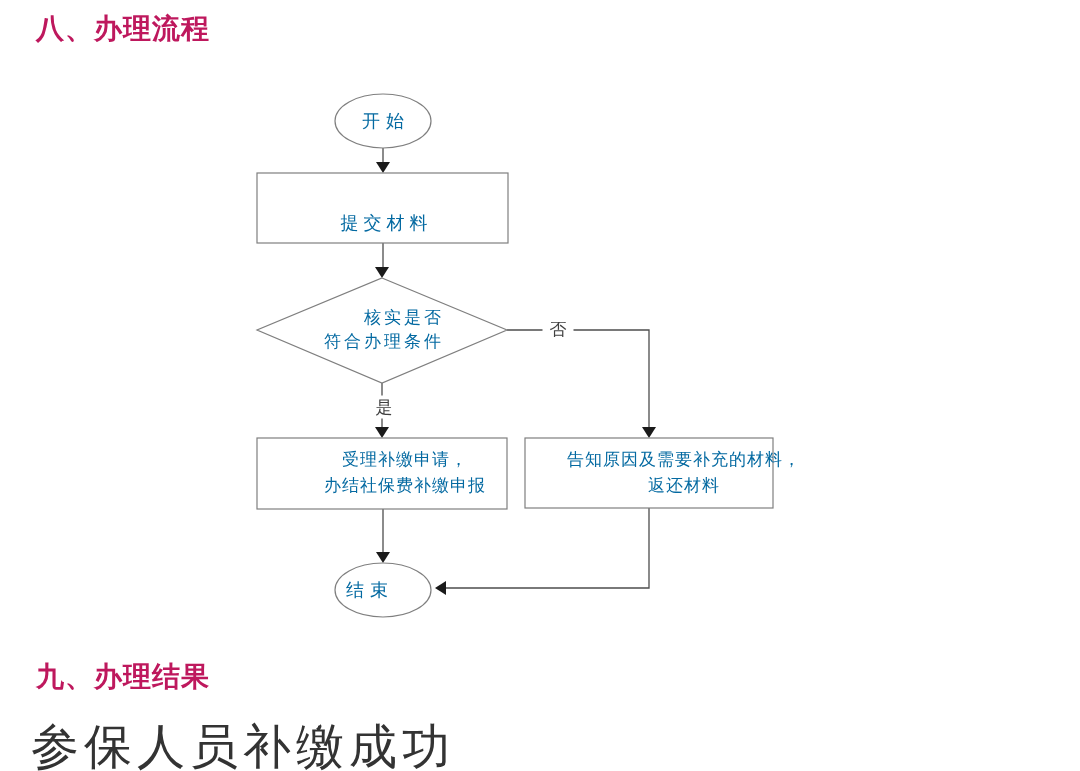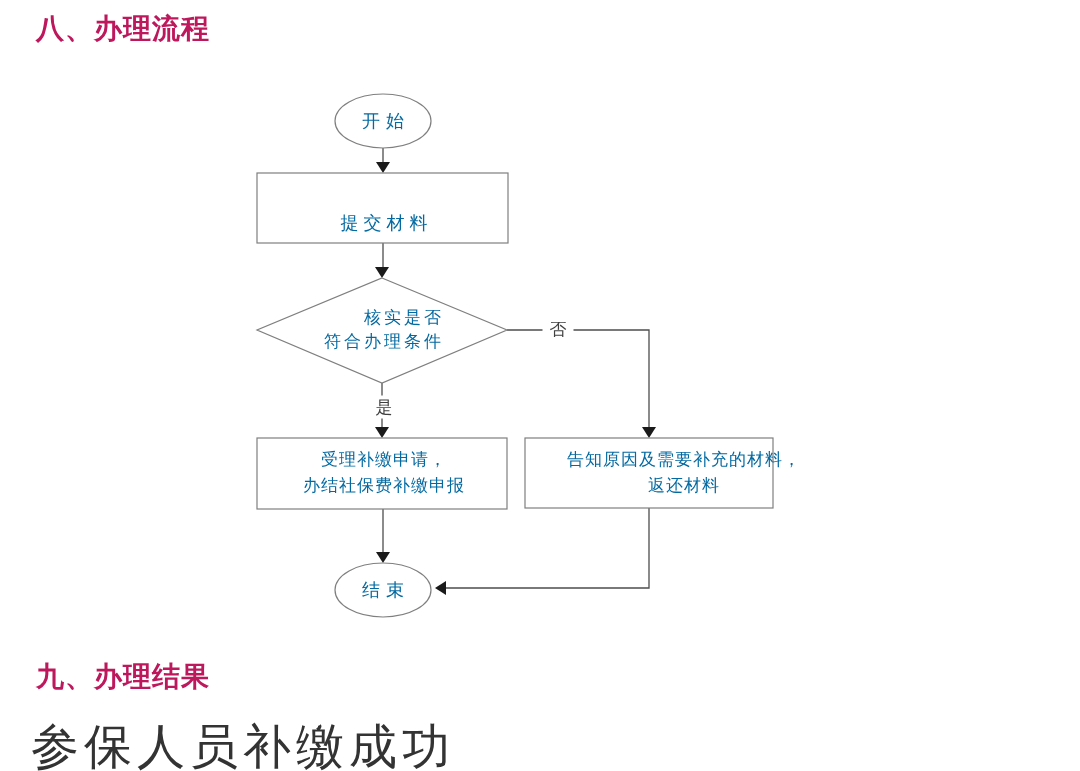--- a/index.html
+++ b/index.html
@@ -94,27 +94,27 @@
     <ellipse class="node-shape" cx="383" cy="590" rx="48" ry="27"></ellipse>
   </svg>
 
   <div class="lbl lbl-terminal" style="left:383px; top:121px;">开始</div>
 
   <div class="lbl lbl-submit" style="left:384px; top:209px;margin-top:14px;">提交材料</div>
 
   <div class="lbl lbl-decision" style="left:384px; top:330px;text-align:right;">核实是否
 符合办理条件</div>
 
-  <div class="lbl lbl-accept" style="left:384px; top:473px;">受理补缴申请，
+  <div class="lbl lbl-accept" style="left:405px; top:473px;">受理补缴申请，
 办结社保费补缴申报</div>
 
   <div class="lbl lbl-notify" style="left:650px; top:473px;">告知原因及需要补充的材料，
 返还材料</div>
 
-  <div class="lbl lbl-terminal" style="left:383px; top:590px;">结束</div>
+  <div class="lbl lbl-terminal" style="left:367px; top:590px;">结束</div>
 
   <div class="lbl-edge" style="left:384px; top:407px;">是</div>
 
   <div class="lbl-edge" style="left:558px; top:329px;">否</div>
 
   <div class="heading heading-result">九、办理结果</div>
 
   <div class="result-body">参保人员补缴成功</div>
 
 </div>

